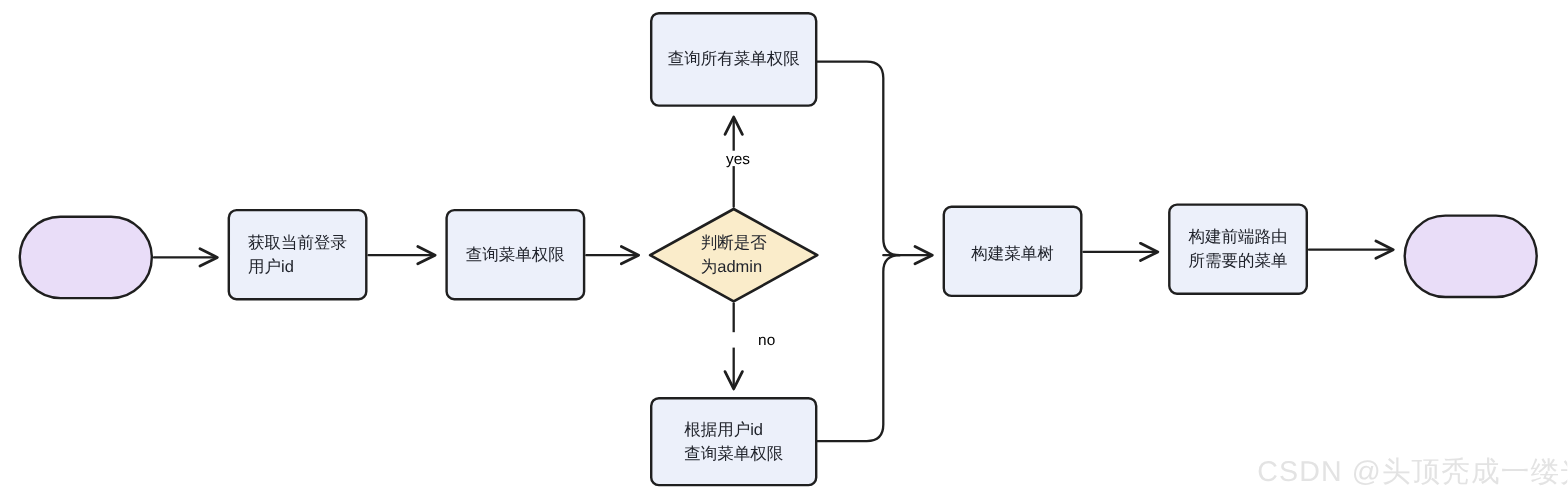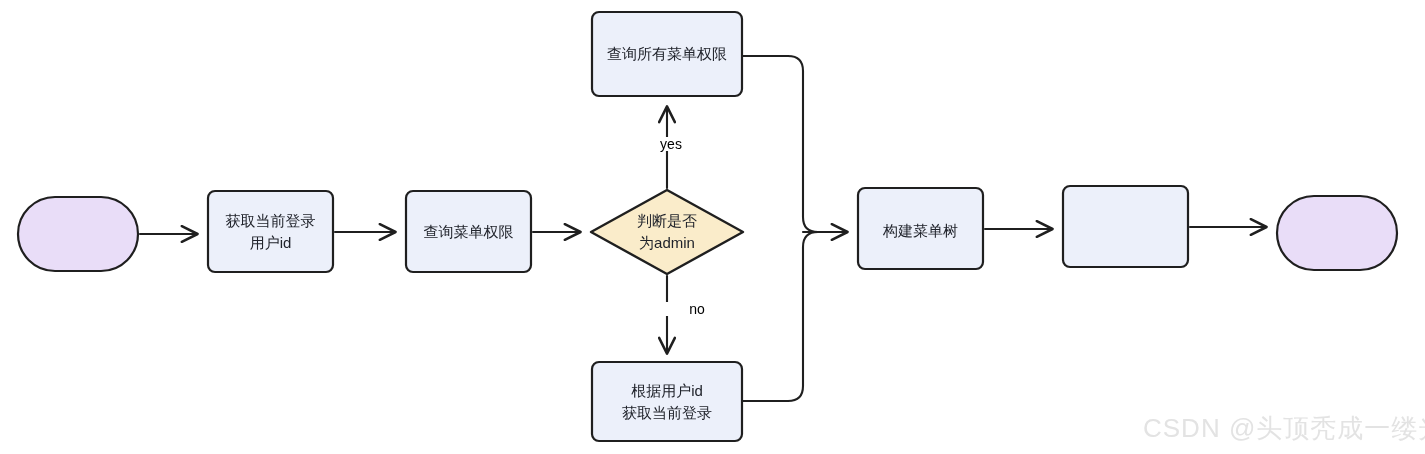--- a/index.html
+++ b/index.html
@@ -22,21 +22,20 @@
     left: 0;
     top: 0;
     width: 1425px;
     height: 454px;
   }
   .node-label {
     position: absolute;
     display: flex;
     align-items: center;
     justify-content: center;
-    text-align: center;
     color: #20232b;
     font-size: 15px;
     line-height: 1.45;
     white-space: pre-line;
     pointer-events: none;
   }
   .edge-label {
     position: absolute;
     color: #000000;
     font-size: 14px;
@@ -113,24 +112,26 @@
 用户id</div>
 
   <div class="node-label" style="left:406px; top:191px; width:125px; height:81px;">查询菜单权限</div>
 
   <div class="node-label" style="left:607px; top:190px; width:120px; height:84px;">判断是否
 为admin</div>
 
   <div class="node-label" style="left:592px; top:12px; width:150px; height:84px;">查询所有菜单权限</div>
 
   <div class="node-label" style="left:592px; top:362px; width:150px; height:79px;">根据用户id
-获取当前登录</div>
+查询菜单权限</div>
 
   <div class="node-label" style="left:858px; top:188px; width:125px; height:85px;">构建菜单树</div>
 
+  <div class="node-label" style="left:1063px; top:186px; width:125px; height:81px;">构建前端路由
+所需要的菜单</div>
 
 
   <div class="edge-label" style="left:638px; top:137px; width:58px;">yes</div>
 
   <div class="edge-label" style="left:664px; top:302px; width:58px;">no</div>
 
   <div class="watermark" style="left:1143px; top:411px;">CSDN @头顶秃成一缕光</div>
 
 </div>
 

